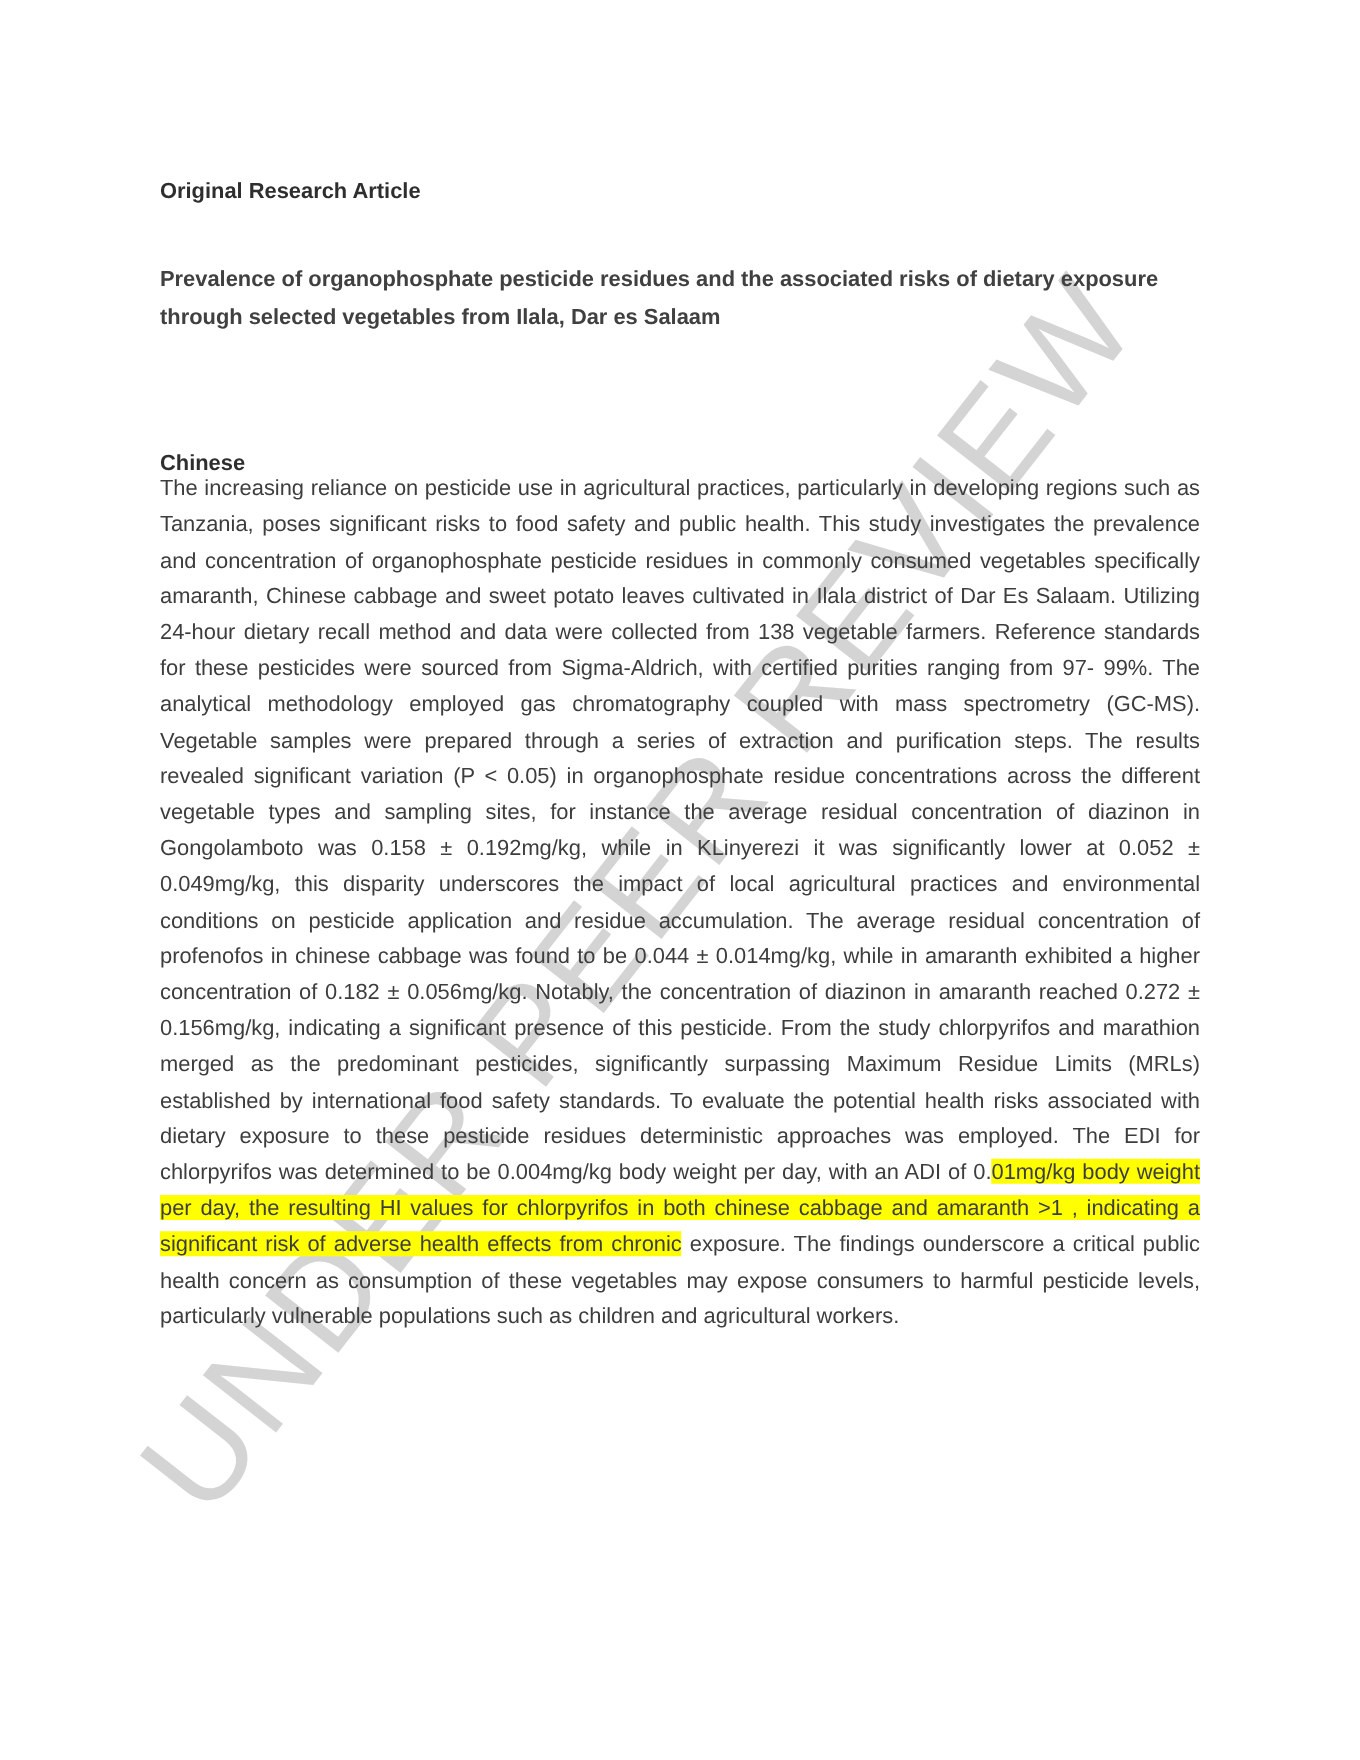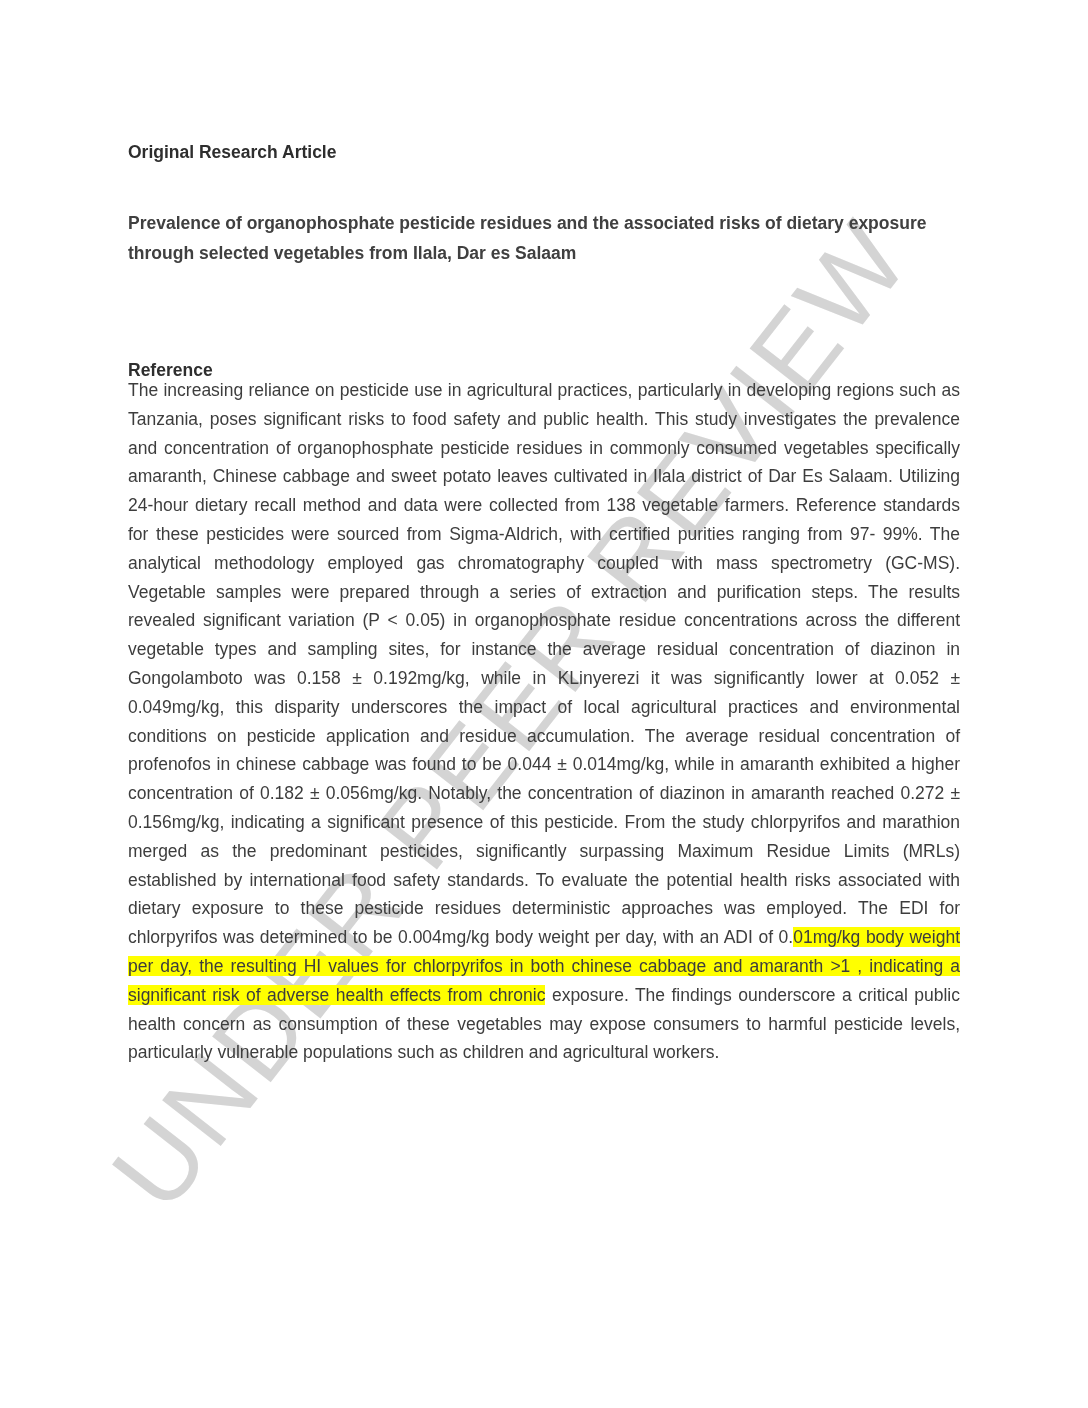--- a/index.html
+++ b/index.html
@@ -83,19 +83,19 @@
 <div class="page">
 
   <div class="watermark">UNDER PEER REVIEW</div>
 
   <div class="content">
 
     <div class="kicker">Original Research Article</div>
 
     <div class="title">Prevalence of organophosphate pesticide residues and the associated risks of dietary exposure through selected vegetables from Ilala, Dar es Salaam</div>
 
-    <div class="abstract-heading">Reference</div>
+    <div class="abstract-heading">Chinese</div>
 
     <div class="abstract-body"><span>The increasing reliance on pesticide use in agricultural practices, particularly in developing regions such as Tanzania, poses significant risks to food safety and public health. This study investigates the prevalence and concentration of organophosphate pesticide residues in commonly consumed vegetables specifically amaranth, Chinese cabbage and sweet potato leaves cultivated in Ilala district of Dar Es Salaam. Utilizing 24-hour dietary recall method and data were collected from 138 vegetable farmers. Reference standards for these pesticides were sourced from Sigma-Aldrich, with certified purities ranging from 97- 99%. The analytical methodology employed gas chromatography coupled with mass spectrometry (GC-MS). Vegetable samples were prepared through a series of extraction and purification steps. The results revealed significant variation (P &lt; 0.05) in organophosphate residue concentrations across the different vegetable types and sampling sites, for instance the average residual concentration of diazinon in Gongolamboto was 0.158 ± 0.192mg/kg, while in KLinyerezi it was significantly lower at 0.052 ± 0.049mg/kg, this disparity underscores the impact of local agricultural practices and environmental conditions on pesticide application and residue accumulation. The average residual concentration of profenofos in chinese cabbage was found to be 0.044 ± 0.014mg/kg, while in amaranth exhibited a higher concentration of 0.182 ± 0.056mg/kg. Notably, the concentration of diazinon in amaranth reached 0.272 ± 0.156mg/kg, indicating a significant presence of this pesticide. From the study chlorpyrifos and marathion merged as the predominant pesticides, significantly surpassing Maximum Residue Limits (MRLs) established by international food safety standards. To evaluate the potential health risks associated with dietary exposure to these pesticide residues deterministic approaches was employed. The EDI for chlorpyrifos was determined to be 0.004mg/kg body weight per day, with an ADI of 0.</span><span class="hl">01mg/kg body weight per day, the resulting HI values for chlorpyrifos in both chinese cabbage and amaranth &gt;1 , indicating a significant risk of adverse health effects from chronic</span><span> exposure. The findings ounderscore a critical public health concern as consumption of these vegetables may expose consumers to harmful pesticide levels, particularly vulnerable populations such as children and agricultural workers.</span></div>
 
   </div>
 
 </div>
 
 </body></html>

